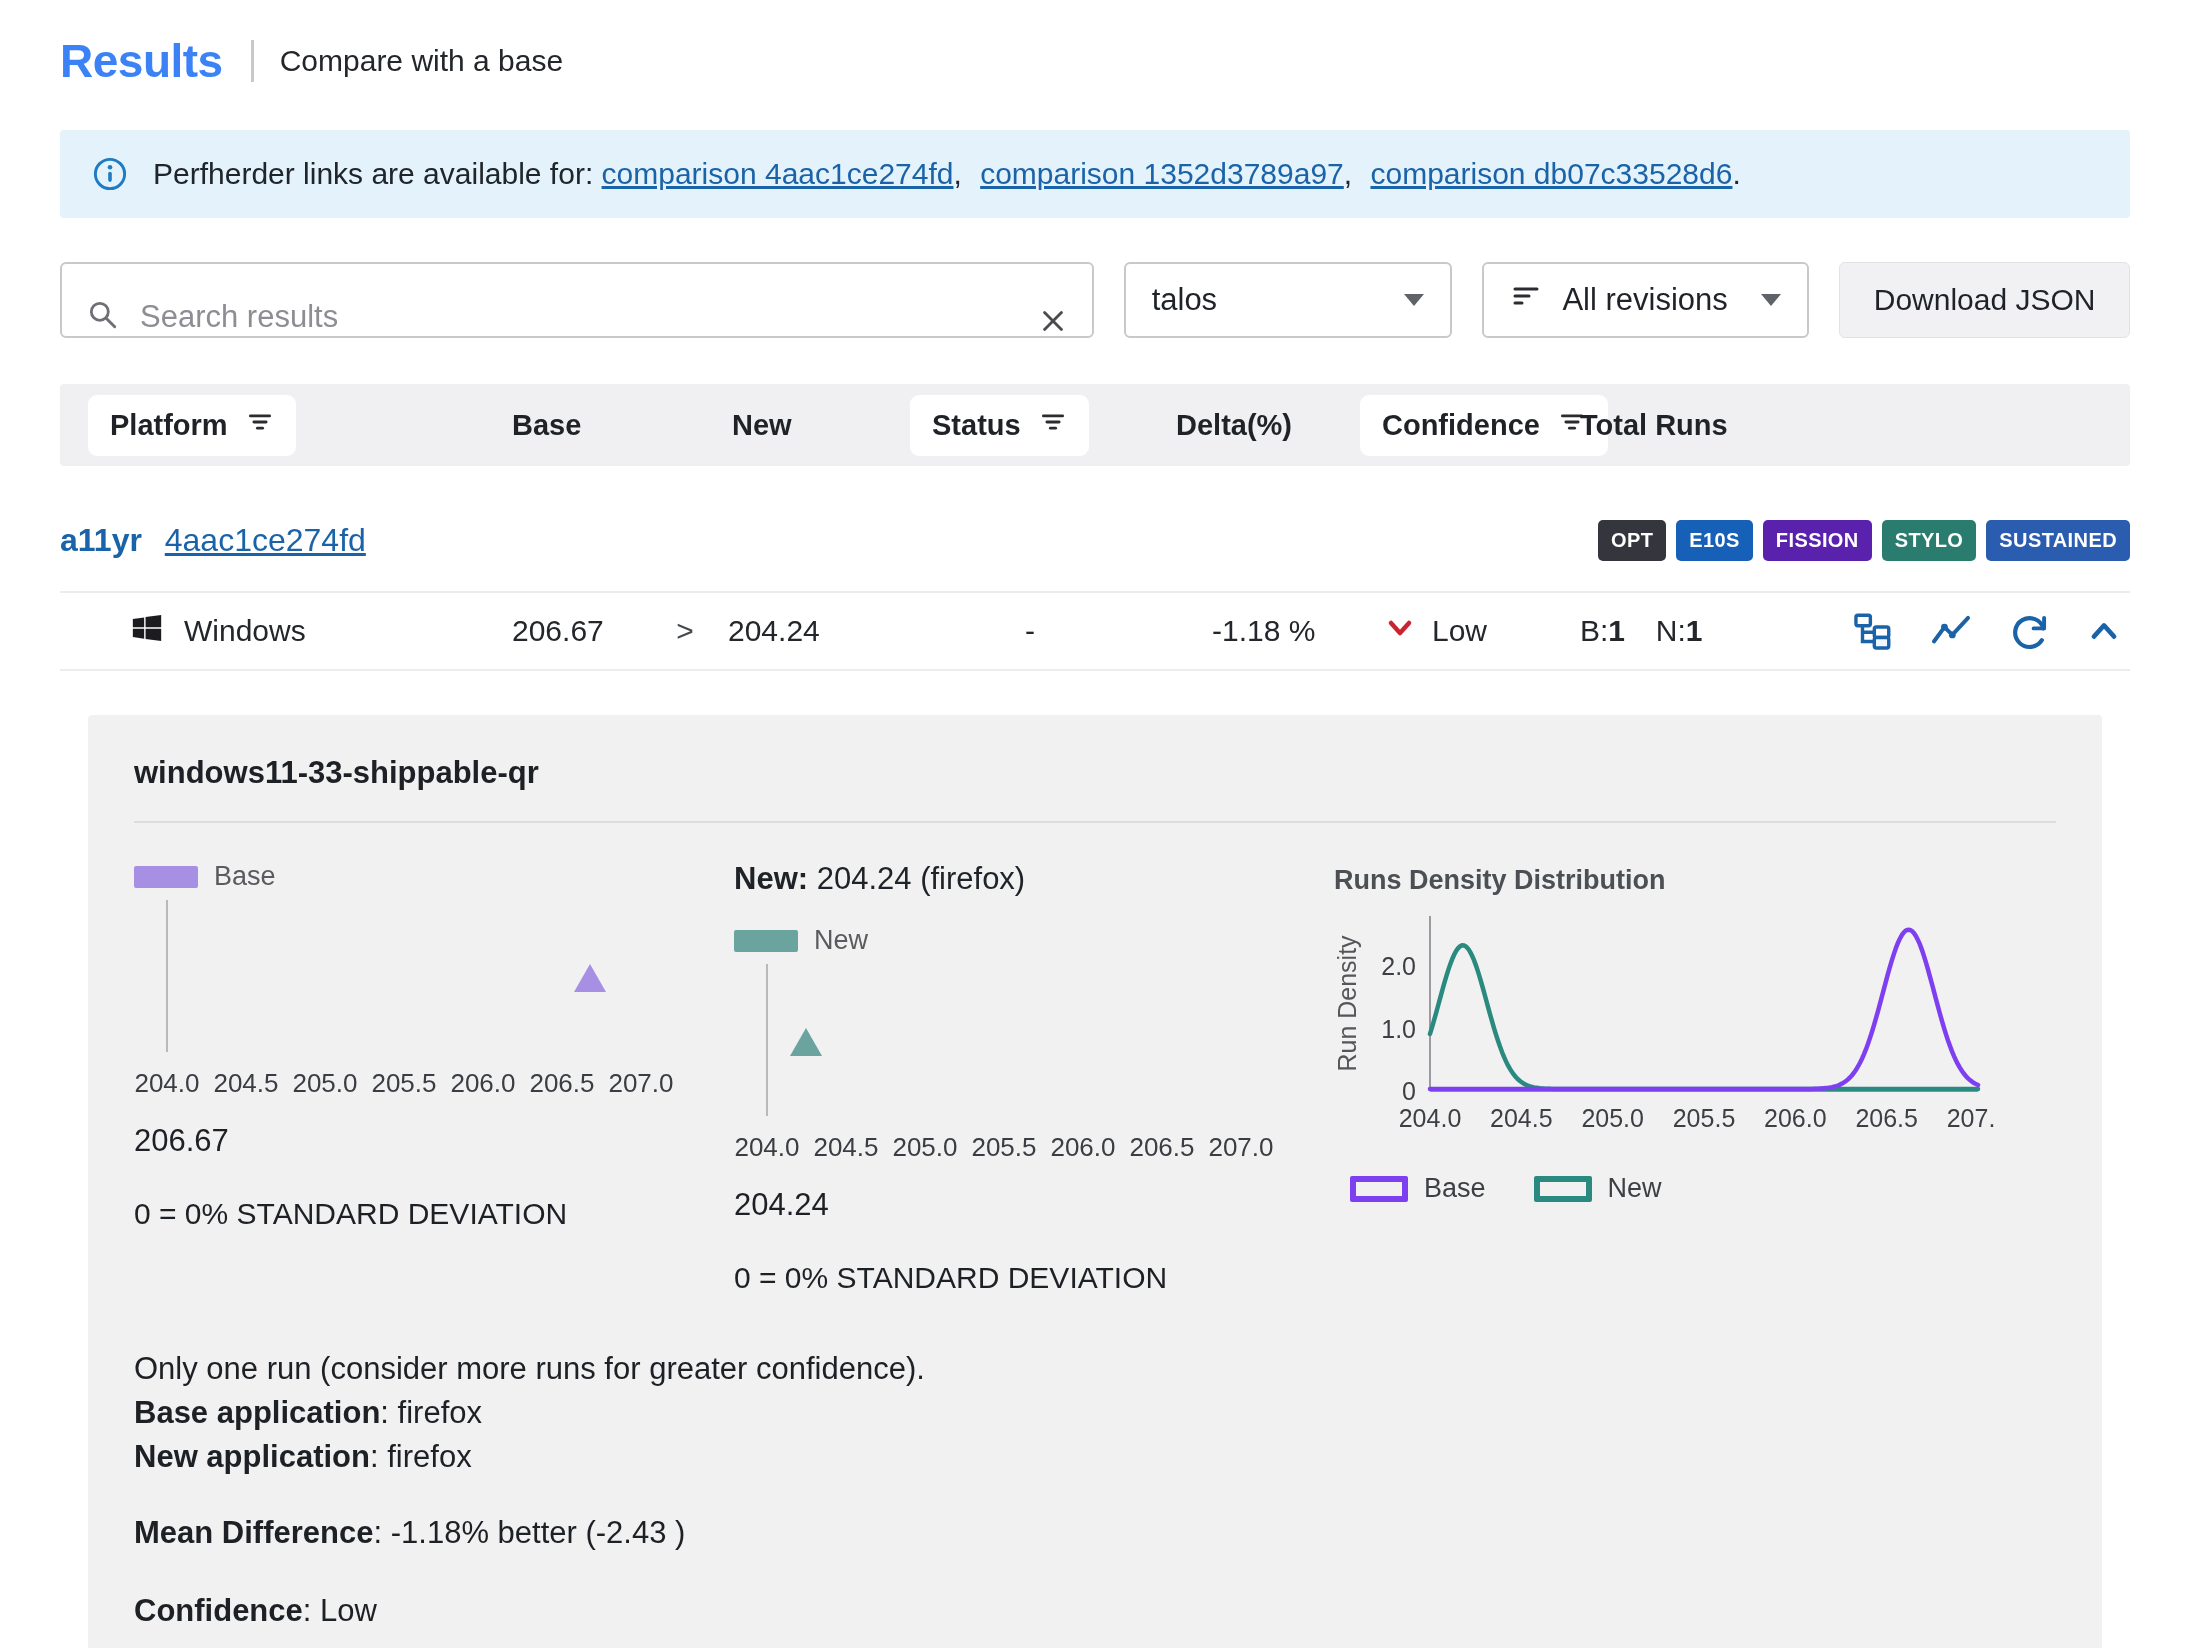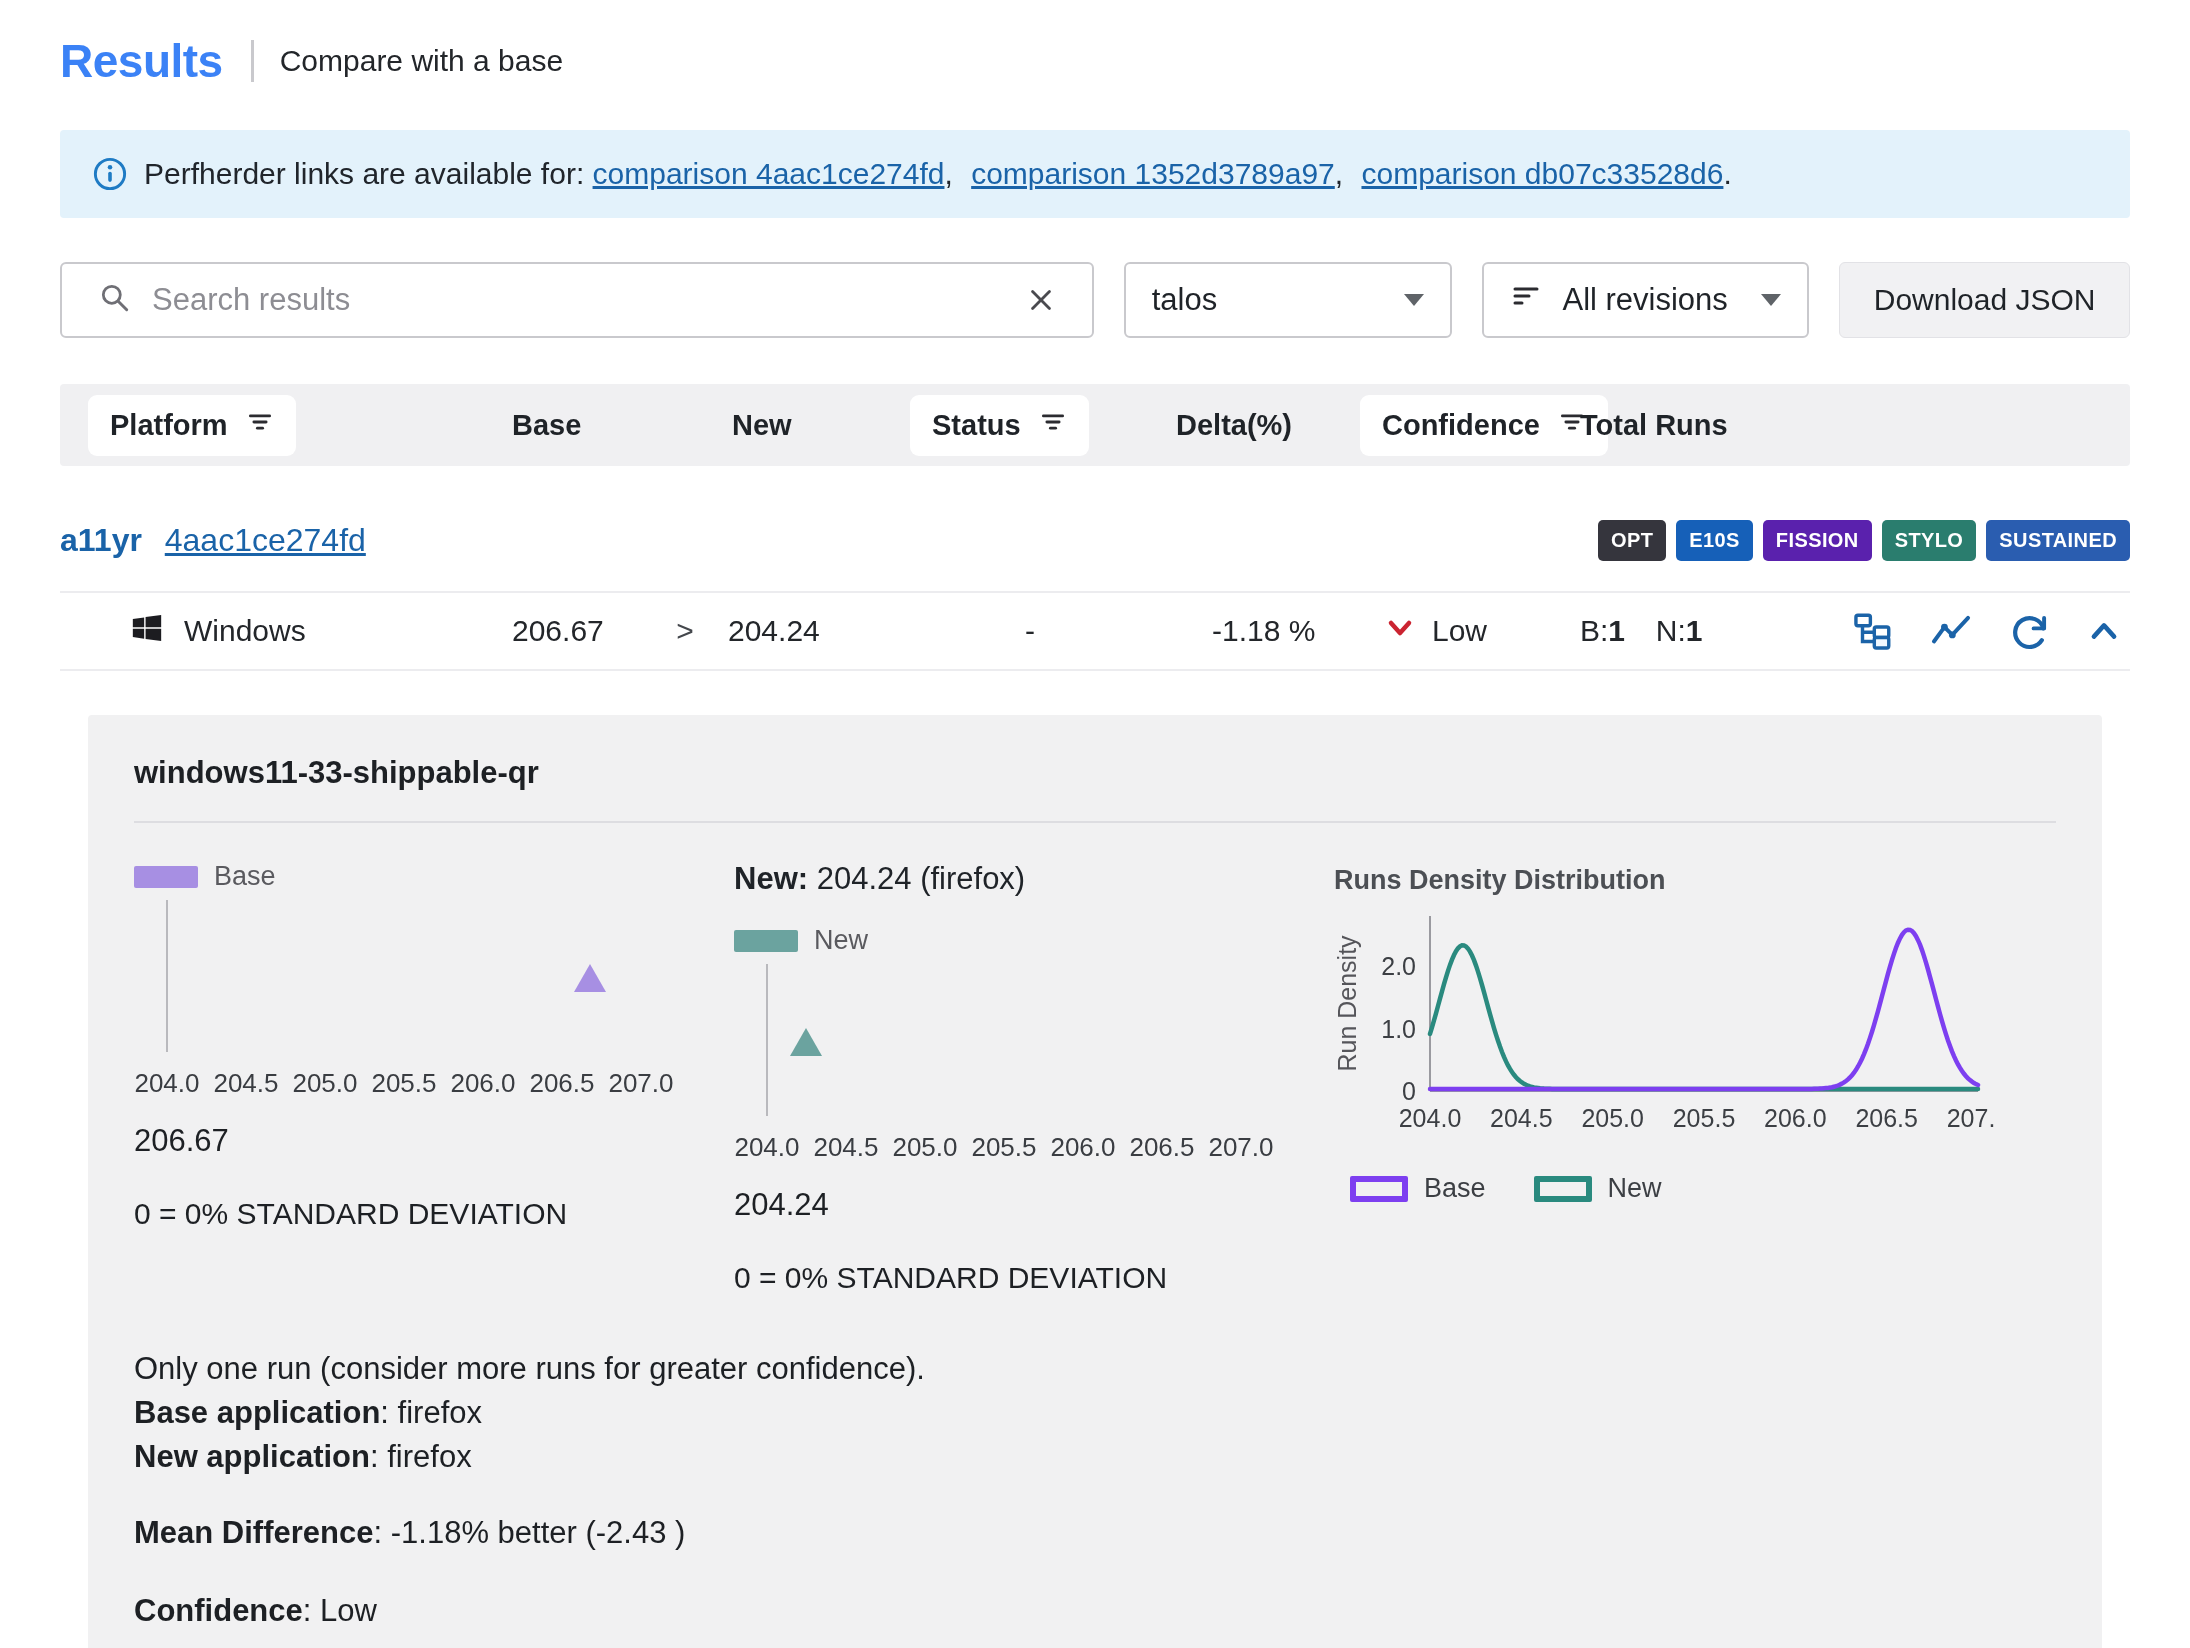--- a/index.html
+++ b/index.html
@@ -11,32 +11,32 @@
   .page { padding:34px 60px 40px; }
 
   
   .hdr { display:flex; align-items:center; margin-bottom:42px; }
   .hdr-title { font-size:46px; font-weight:700; letter-spacing:-0.5px; color:#3b82f6; }
   .hdr-sep { width:3px; height:42px; background:#c9c9cd; margin:0 26px 0 28px; }
   .hdr-sub { font-size:30px; color:#23262a; }
 
   
   .banner {
-    display:flex; align-items:center; gap:16px;
+    display:flex; align-items:center; gap:25px;
     background:#e3f2fb; border-radius:4px; height:88px;
     padding:0 32px; font-size:30px; color:#20252b; margin-bottom:44px;
   }
   .banner a { color:#1a63a8; text-decoration:underline; cursor:pointer; }
   .banner .sep { margin-right:10px; }
 
   
   .toolbar { display:flex; gap:30px; height:76px; margin-bottom:46px; }
   .searchbox {
     width:1038px; border:2px solid #c9c9cd; border-radius:6px;
-    display:flex; align-items:center; padding:0 36px; gap:18px; background:#fff;
+    display:flex; align-items:flex-end; padding:0 24px; gap:18px; background:#fff;
   }
   .searchbox input { flex:1; border:0; outline:0; font-size:31px; font-family:inherit; color:#333; background:transparent; }
   .searchbox input::placeholder { color:#8d8d93; }
   .iconbtn { background:none; border:0; padding:0; cursor:pointer; display:flex; align-items:center; }
   .sel {
     border:2px solid #c9c9cd; border-radius:6px; background:#fff;
     display:flex; align-items:center; padding:0 26px; font-size:31px; gap:20px; cursor:pointer;
   }
   .sel-framework { width:330px; }
   .sel-revisions { width:328px; }

